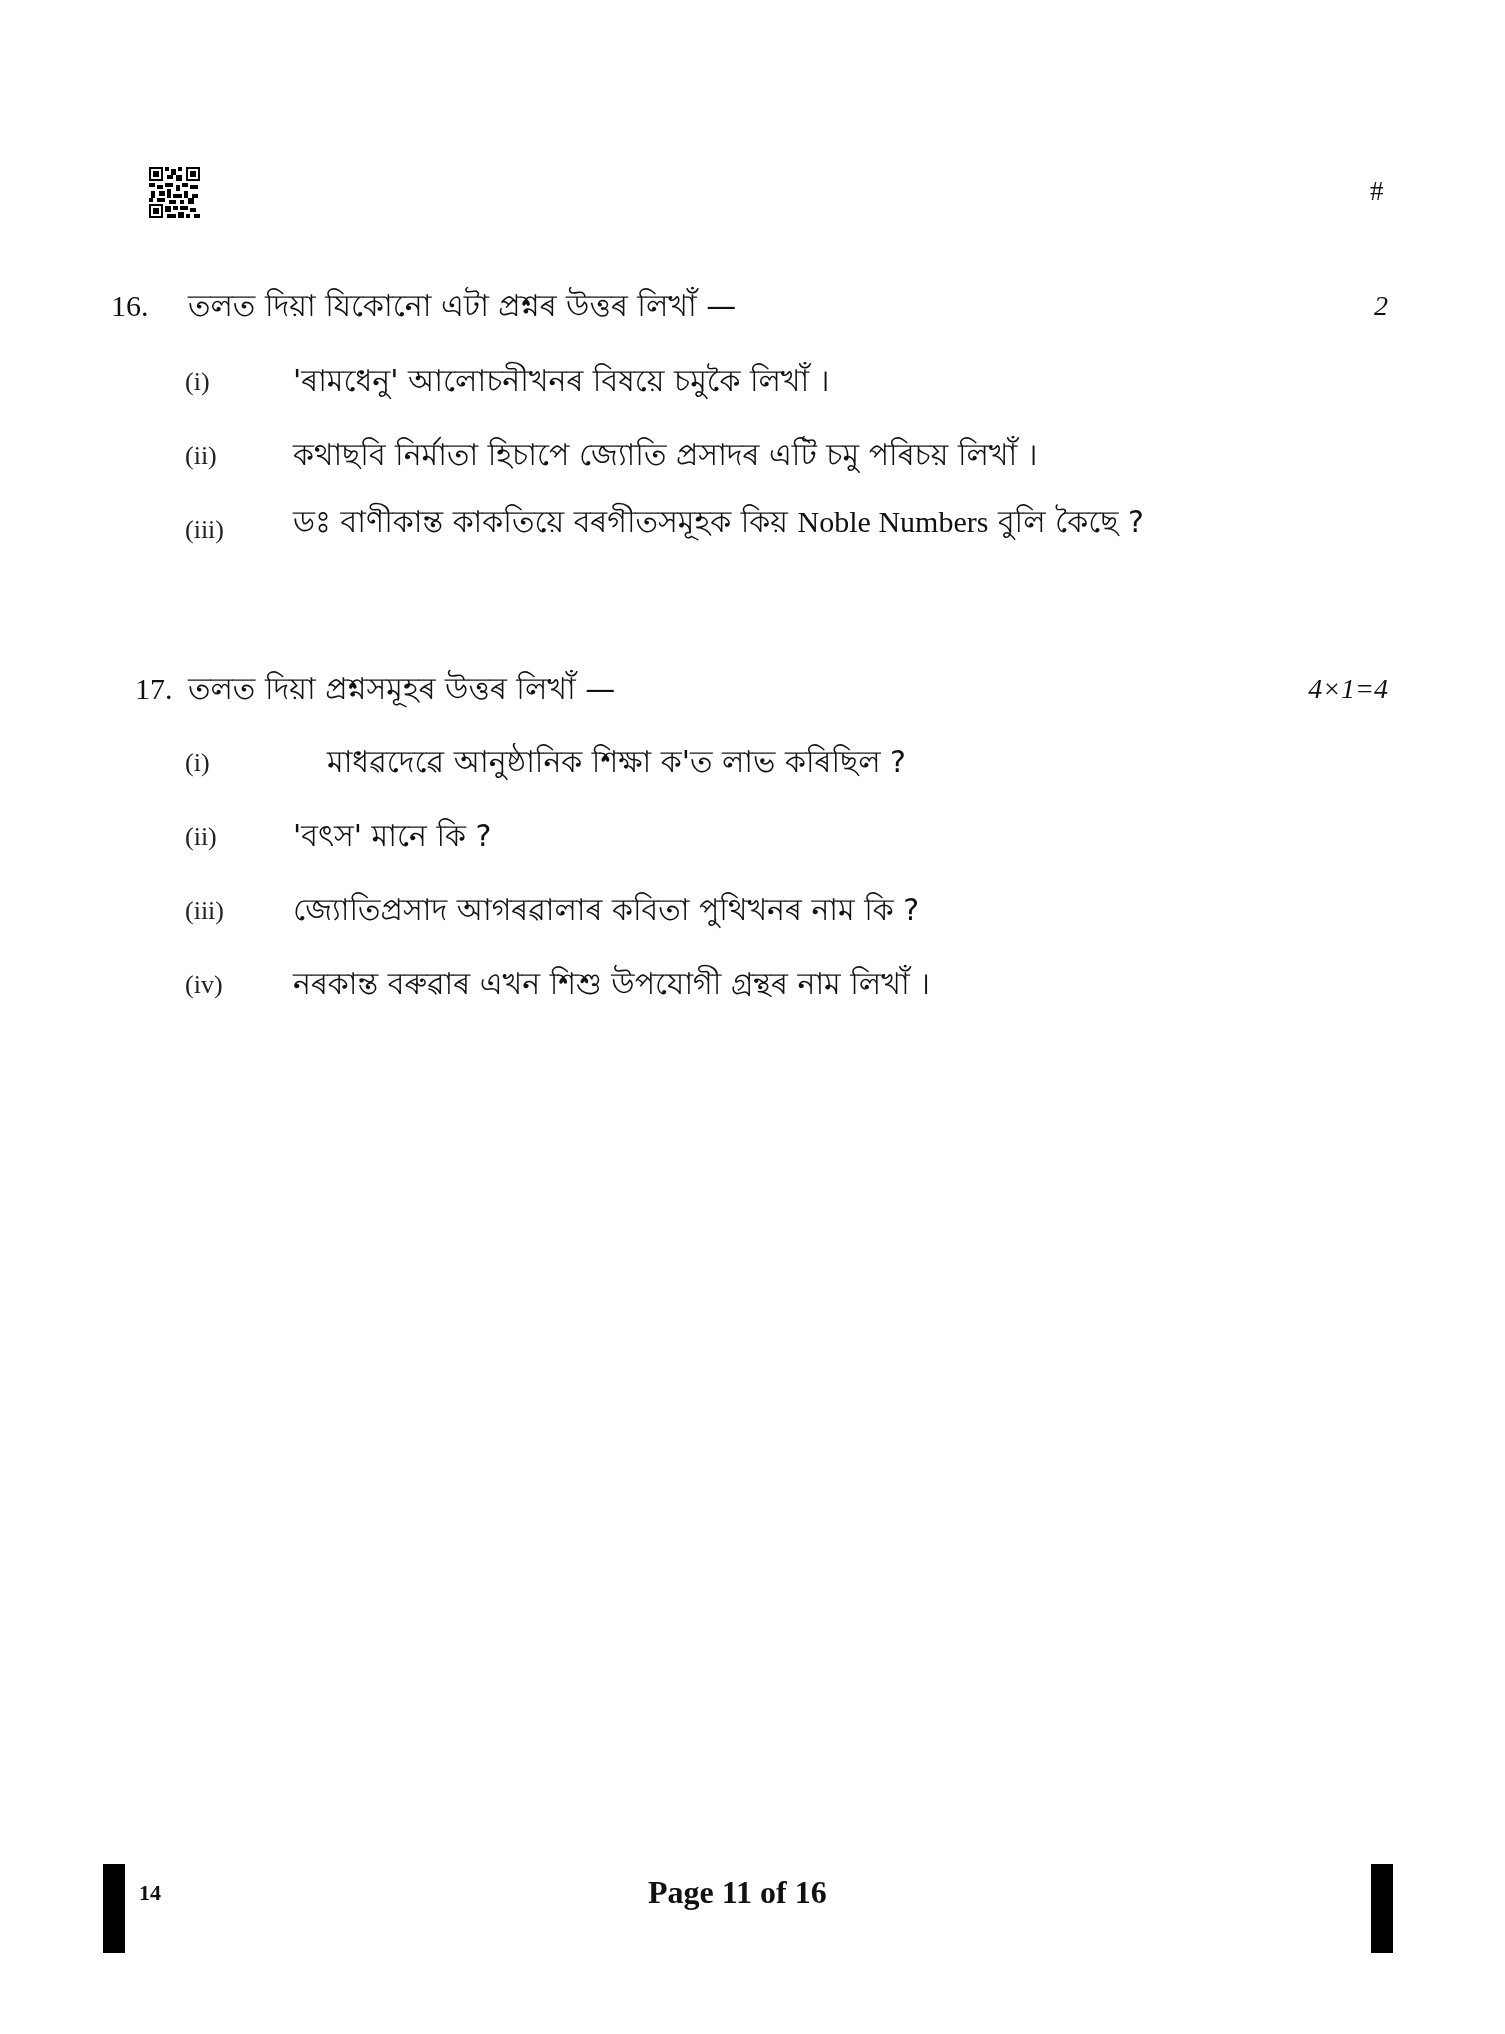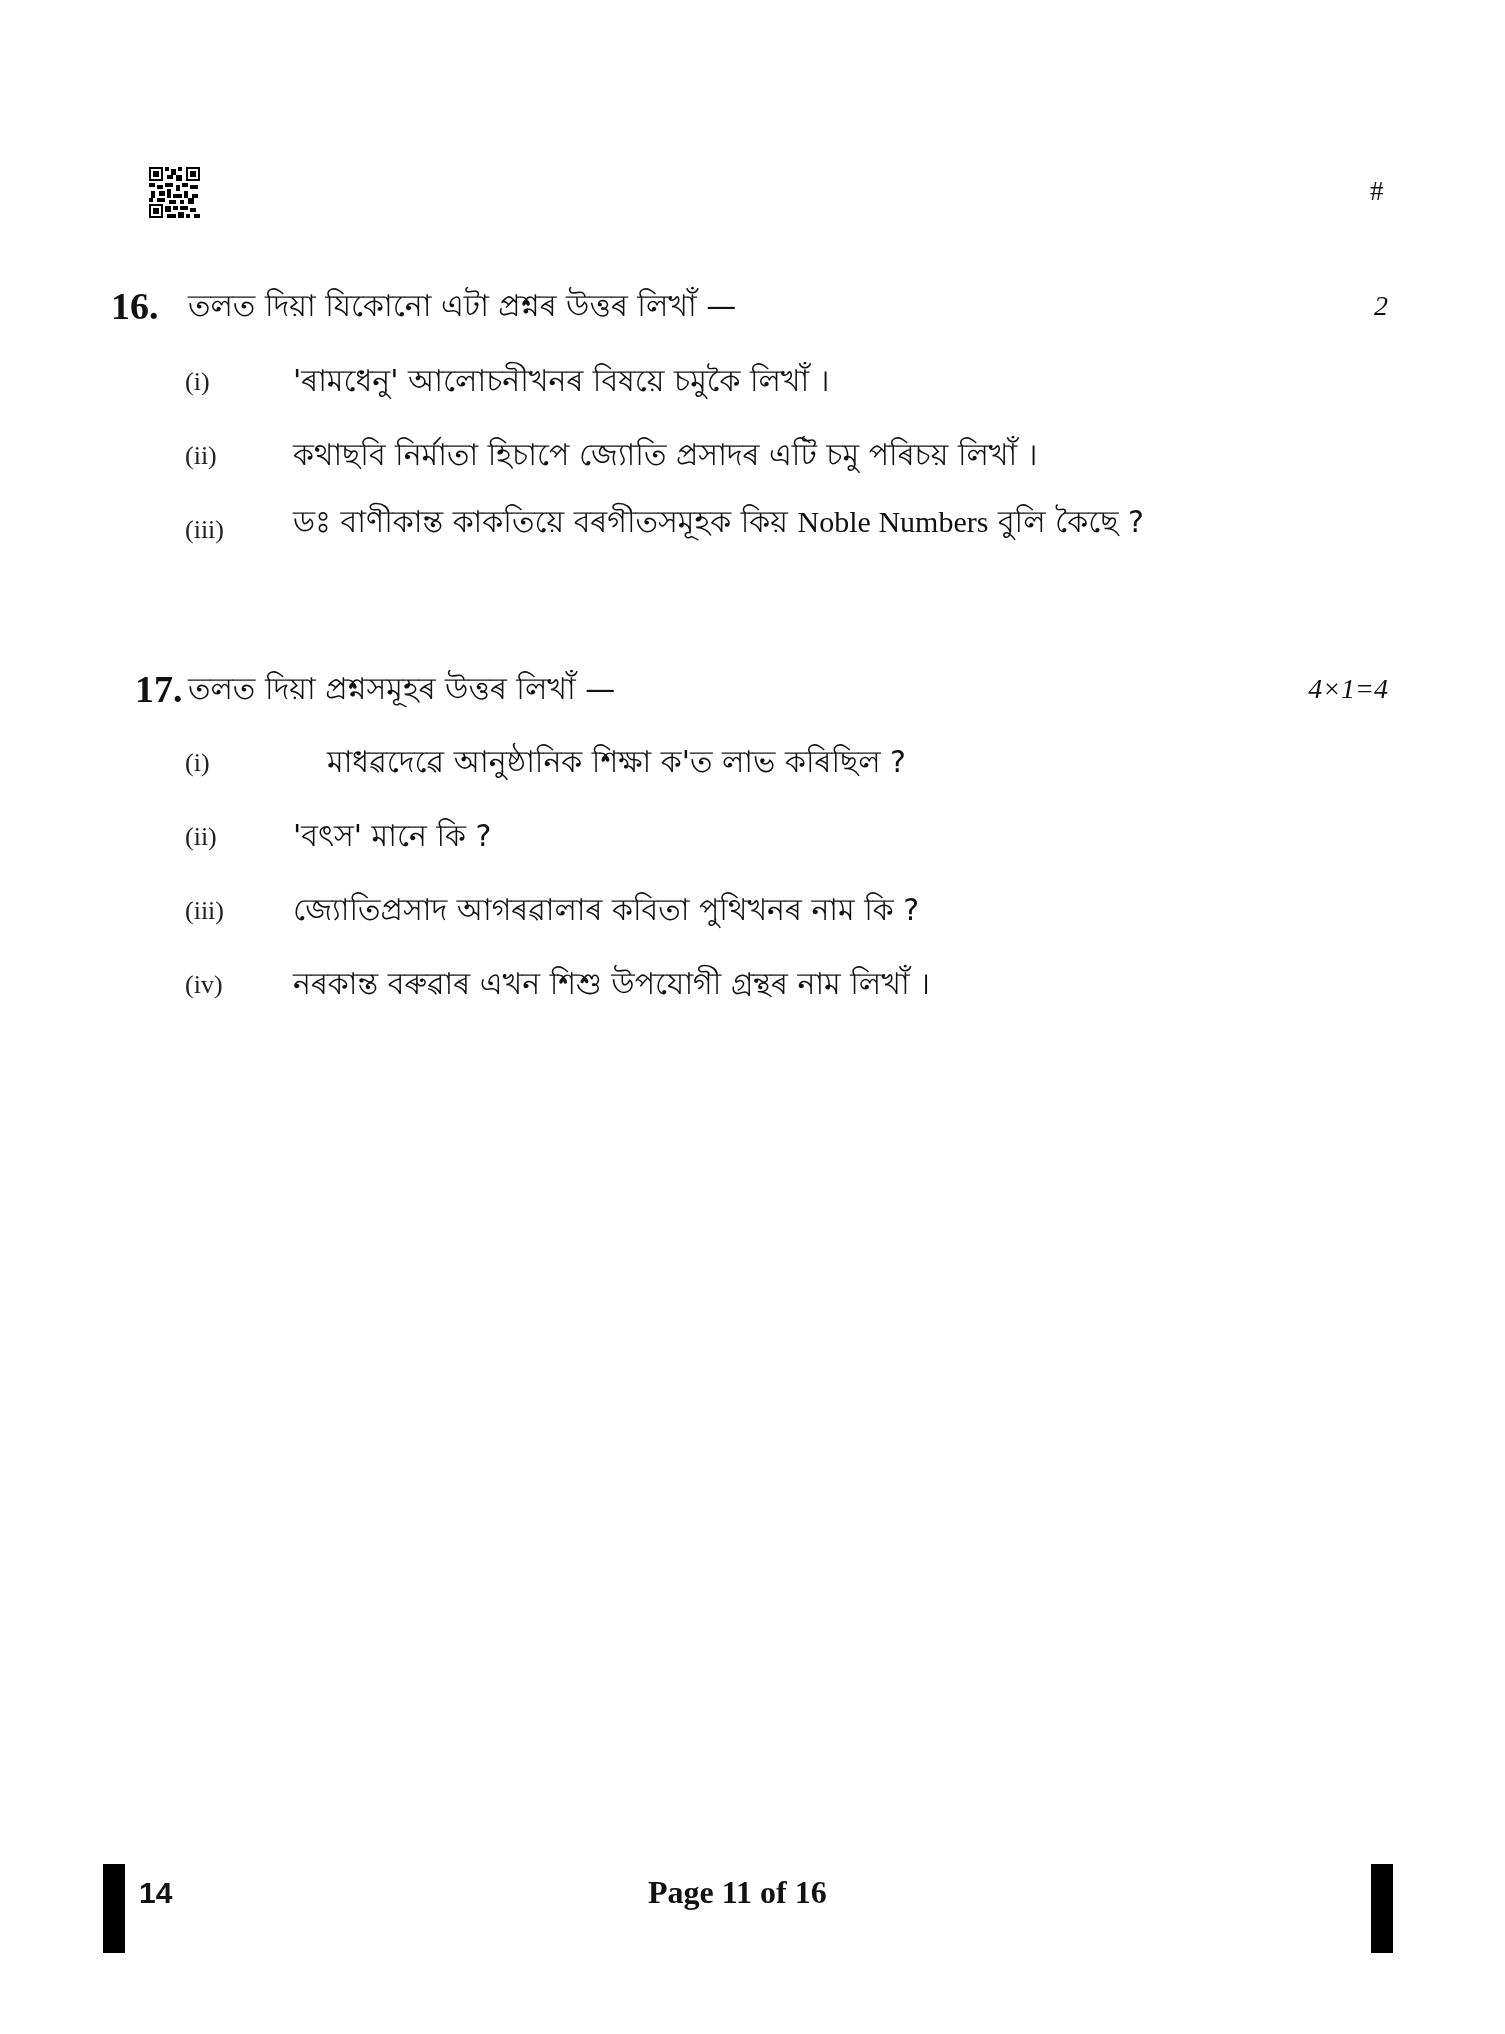--- a/index.html
+++ b/index.html
@@ -27,22 +27,22 @@
     .hash {
       left: 1370px; top: 176px;
       font-family: "Liberation Serif", serif;
       font-size: 27px;
       line-height: 30px;
     }
 
     
     .qnum {
       font-family: "Liberation Serif", serif;
-      font-weight: bold;
-      font-size: 38px;
+      font-weight: normal;
+      font-size: 30px;
       line-height: 36px;
     }
     .qtext {
       font-family: "DejaVu Sans", "Liberation Sans", sans-serif;
       font-size: 30px;
       line-height: 36px;
       white-space: nowrap;
     }
     .marks {
       font-family: "Liberation Serif", serif;
@@ -79,23 +79,23 @@
     .bar {
       width: 22px;
       height: 89px;
       background: #000000;
       top: 1864px;
     }
     .bar.left { left: 103px; }
     .bar.right { left: 1371px; }
     .code {
       left: 139px; top: 1876px;
-      font-family: Liberation Sans, sans-serif;
+      font-family: Liberation Serif, serif;
       font-weight: bold;
-      font-size: 30px;
+      font-size: 22px;
       line-height: 34px;
     }
     .pagenum {
       left: 648px; top: 1874px;
       width: 216px;
       font-family: "Liberation Serif", serif;
       font-weight: bold;
       font-size: 32px;
       line-height: 36px;
       white-space: nowrap;

